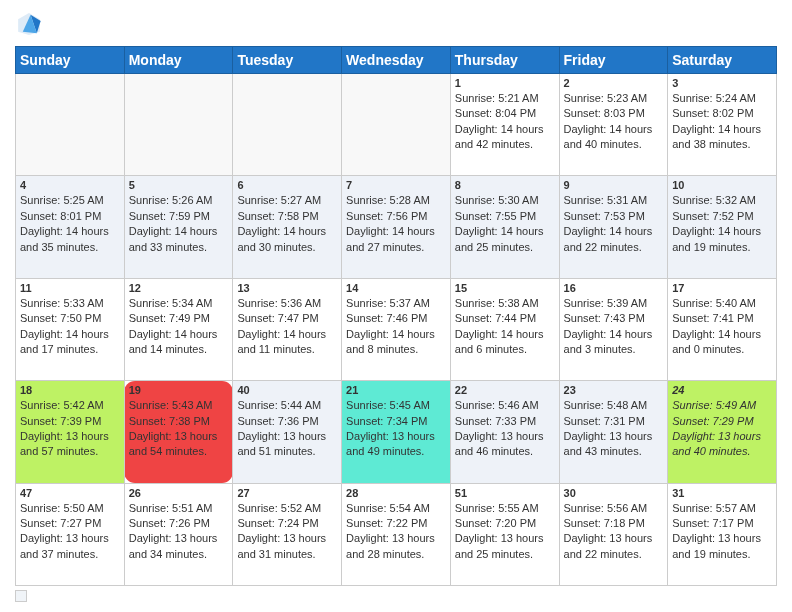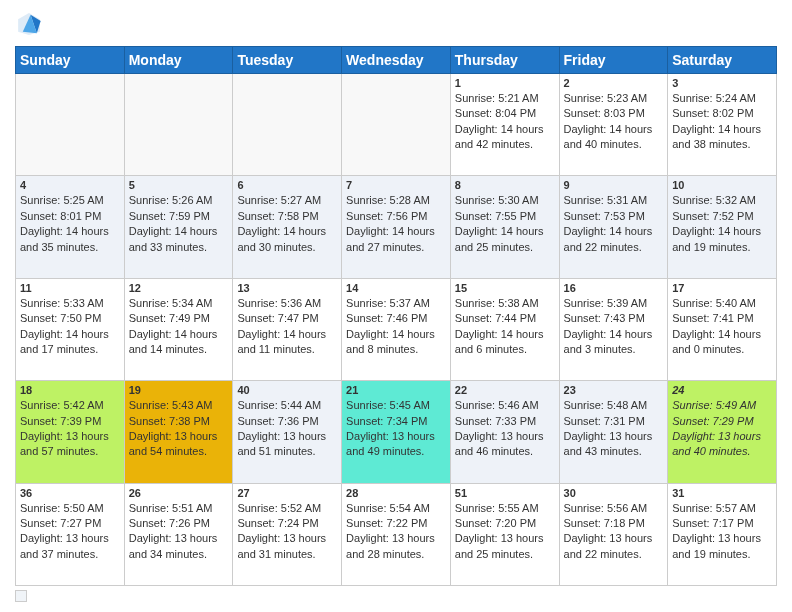--- a/index.html
+++ b/index.html
@@ -171,29 +171,29 @@
           <td><span class="day-num">11</span><span class="day-info">Sunrise: 5:33 AM<br>Sunset: 7:50 PM<br>Daylight: 14 hours and 17 minutes.</span></td>
           <td><span class="day-num">12</span><span class="day-info">Sunrise: 5:34 AM<br>Sunset: 7:49 PM<br>Daylight: 14 hours and 14 minutes.</span></td>
           <td><span class="day-num">13</span><span class="day-info">Sunrise: 5:36 AM<br>Sunset: 7:47 PM<br>Daylight: 14 hours and 11 minutes.</span></td>
           <td><span class="day-num">14</span><span class="day-info">Sunrise: 5:37 AM<br>Sunset: 7:46 PM<br>Daylight: 14 hours and 8 minutes.</span></td>
           <td><span class="day-num">15</span><span class="day-info">Sunrise: 5:38 AM<br>Sunset: 7:44 PM<br>Daylight: 14 hours and 6 minutes.</span></td>
           <td><span class="day-num">16</span><span class="day-info">Sunrise: 5:39 AM<br>Sunset: 7:43 PM<br>Daylight: 14 hours and 3 minutes.</span></td>
           <td><span class="day-num">17</span><span class="day-info">Sunrise: 5:40 AM<br>Sunset: 7:41 PM<br>Daylight: 14 hours and 0 minutes.</span></td>
         </tr>
         <tr>
           <td style="background: #bef264;"><span class="day-num">18</span><span class="day-info">Sunrise: 5:42 AM<br>Sunset: 7:39 PM<br>Daylight: 13 hours and 57 minutes.</span></td>
-          <td style="background: #eab308;"><span class="day-num">19</span><span class="day-info">Sunrise: 5:43 AM<br>Sunset: 7:38 PM<br>Daylight: 13 hours and 54 minutes.</span></td>
+          <td style="background: #ef4444; border-radius: 11px;"><span class="day-num">19</span><span class="day-info">Sunrise: 5:43 AM<br>Sunset: 7:38 PM<br>Daylight: 13 hours and 54 minutes.</span></td>
           <td style="background: rgb(238, 242, 248);"><span class="day-num">40</span><span class="day-info">Sunrise: 5:44 AM<br>Sunset: 7:36 PM<br>Daylight: 13 hours and 51 minutes.</span></td>
           <td style="background: #5eead4;"><span class="day-num">21</span><span class="day-info">Sunrise: 5:45 AM<br>Sunset: 7:34 PM<br>Daylight: 13 hours and 49 minutes.</span></td>
           <td style="background: rgb(238, 242, 248);"><span class="day-num">22</span><span class="day-info">Sunrise: 5:46 AM<br>Sunset: 7:33 PM<br>Daylight: 13 hours and 46 minutes.</span></td>
           <td style="background: rgb(238, 242, 248);"><span class="day-num">23</span><span class="day-info">Sunrise: 5:48 AM<br>Sunset: 7:31 PM<br>Daylight: 13 hours and 43 minutes.</span></td>
           <td style="background: #bef264; font-style: italic;"><span class="day-num">24</span><span class="day-info">Sunrise: 5:49 AM<br>Sunset: 7:29 PM<br>Daylight: 13 hours and 40 minutes.</span></td>
         </tr>
         <tr>
-          <td><span class="day-num">36</span><span class="day-info">Sunrise: 5:50 AM<br>Sunset: 7:27 PM<br>Daylight: 13 hours and 37 minutes.</span></td>
+          <td><span class="day-num">47</span><span class="day-info">Sunrise: 5:50 AM<br>Sunset: 7:27 PM<br>Daylight: 13 hours and 37 minutes.</span></td>
           <td><span class="day-num">26</span><span class="day-info">Sunrise: 5:51 AM<br>Sunset: 7:26 PM<br>Daylight: 13 hours and 34 minutes.</span></td>
           <td><span class="day-num">27</span><span class="day-info">Sunrise: 5:52 AM<br>Sunset: 7:24 PM<br>Daylight: 13 hours and 31 minutes.</span></td>
           <td><span class="day-num">28</span><span class="day-info">Sunrise: 5:54 AM<br>Sunset: 7:22 PM<br>Daylight: 13 hours and 28 minutes.</span></td>
           <td><span class="day-num">51</span><span class="day-info">Sunrise: 5:55 AM<br>Sunset: 7:20 PM<br>Daylight: 13 hours and 25 minutes.</span></td>
           <td><span class="day-num">30</span><span class="day-info">Sunrise: 5:56 AM<br>Sunset: 7:18 PM<br>Daylight: 13 hours and 22 minutes.</span></td>
           <td><span class="day-num">31</span><span class="day-info">Sunrise: 5:57 AM<br>Sunset: 7:17 PM<br>Daylight: 13 hours and 19 minutes.</span></td>
         </tr>
       </tbody>
   </table>
 

